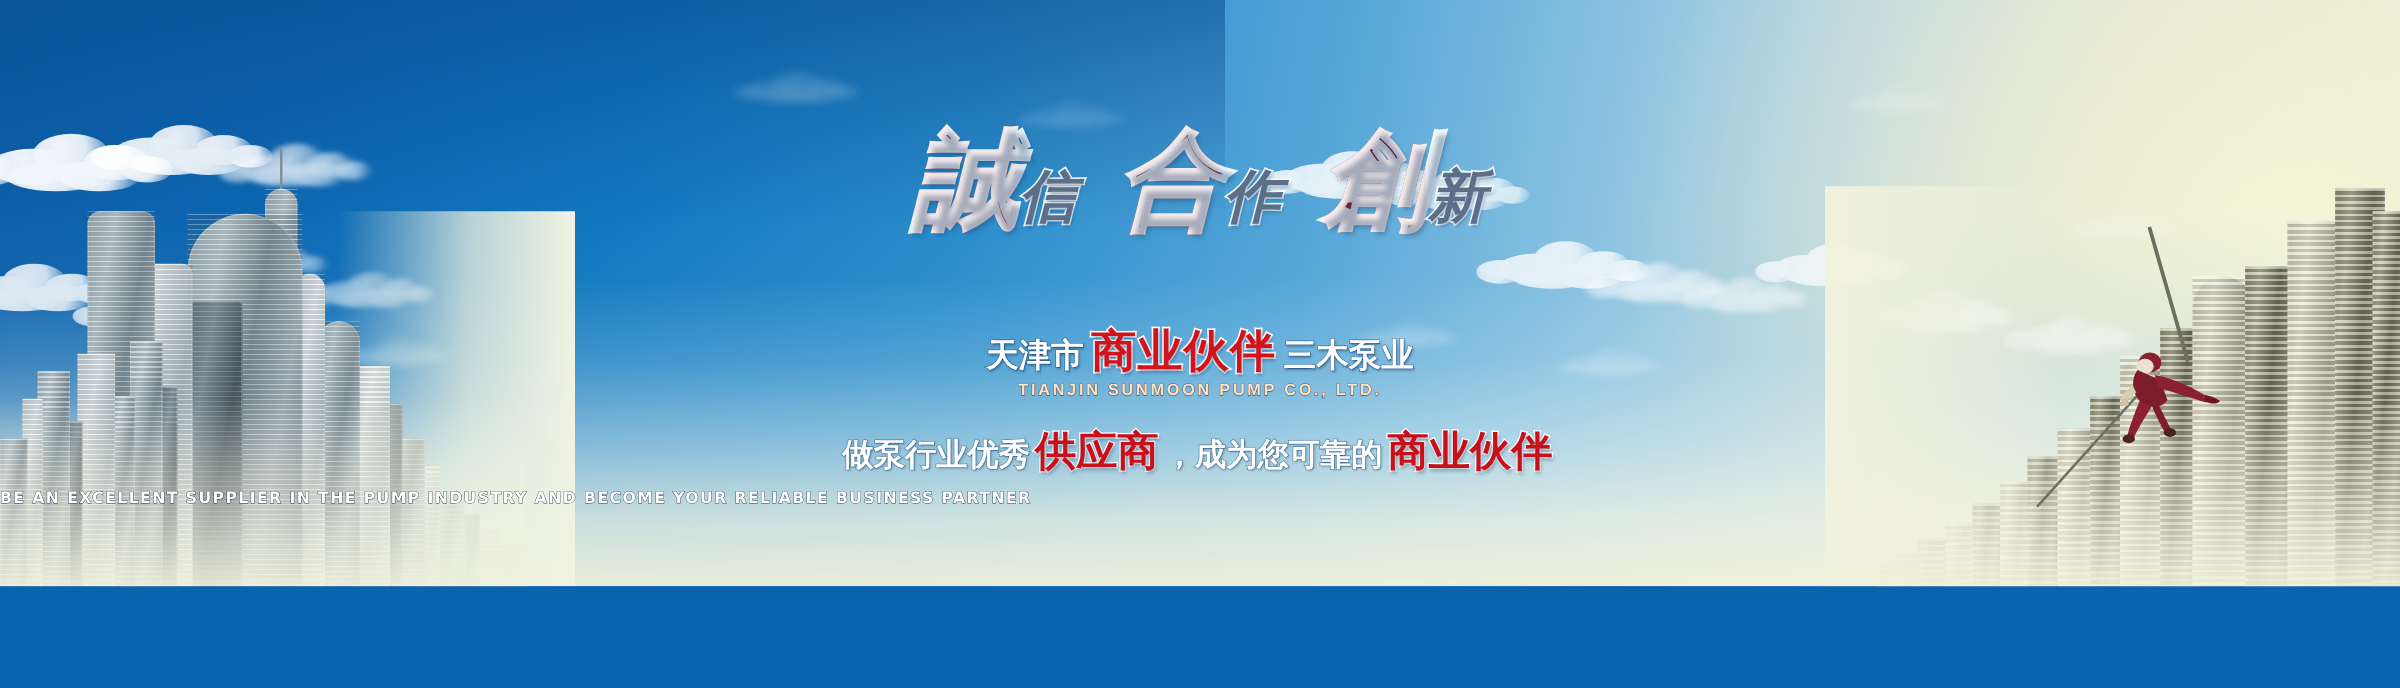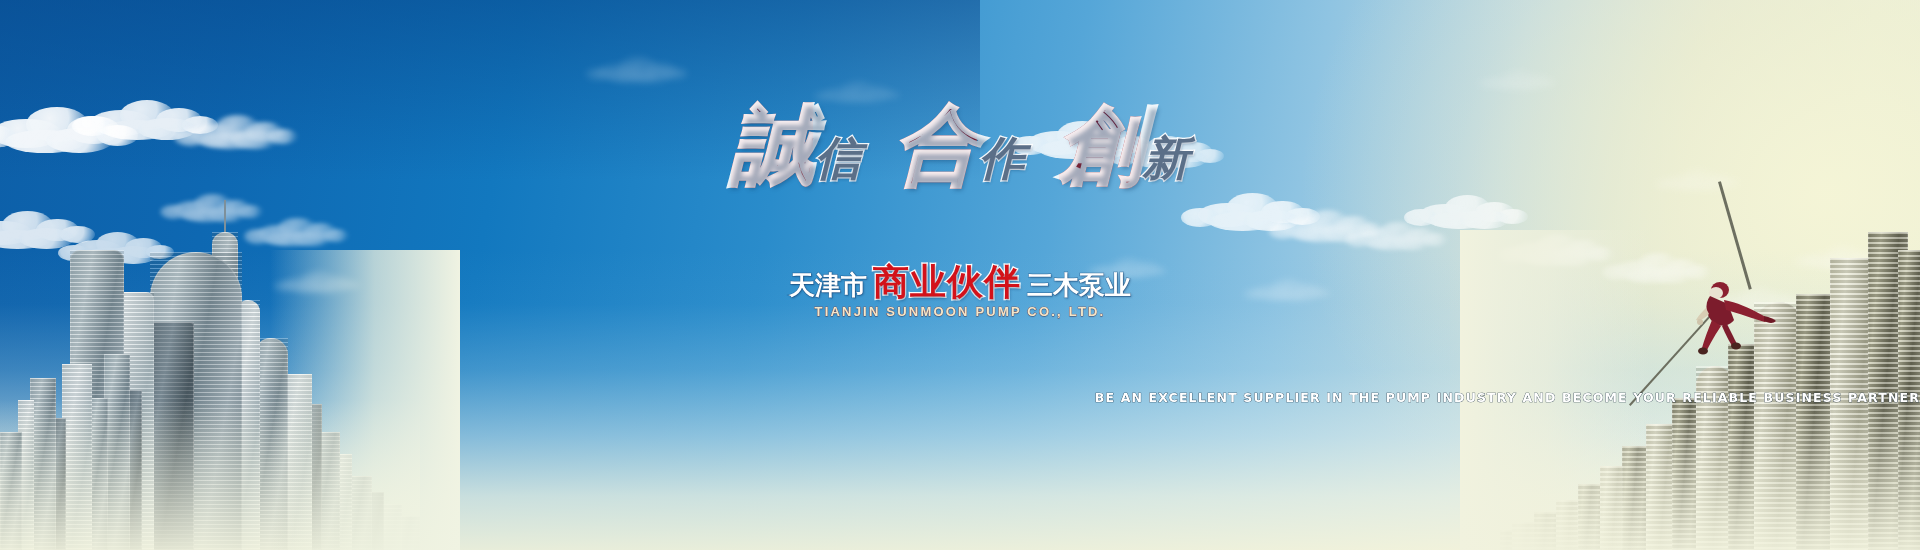--- a/index.html
+++ b/index.html
@@ -1,21 +1,21 @@
 <!DOCTYPE html>
 <html><head>
 <meta charset="utf-8">
 <style>
   * { margin:0; padding:0; box-sizing:border-box; }
   html,body { width:1920px; height:550px; overflow:hidden; background:#0b63ae; }
   body { font-family:"Liberation Sans", sans-serif; }
 
   #banner {
     position:relative;
-    width:1920px; height:550px;
+    width:1920px; height:469px;
     overflow:hidden;
   }
 
   
   .sky-base{
     position:absolute; inset:0;
     background:
       linear-gradient(100deg,
         #0d5fa8 0%,
         #0e68b2 12%,
@@ -218,21 +218,21 @@
     font-size:33px; font-weight:700;
     font-family:"DejaVu Sans", sans-serif;
     color:#c7101a;
     -webkit-text-stroke:2px #ffffff;
     paint-order:stroke fill;
     text-shadow:1px 2px 3px rgba(10,45,90,0.35);
     margin:0 4px;
   }
   .slogan-en{
     position:absolute; left:0; right:0; top:390px;
-    text-align:right;
+    text-align:left;
     font-size:12.5px; font-weight:700; letter-spacing:1.15px;
     font-family:"DejaVu Sans", sans-serif;
     color:#ffffff;
     -webkit-text-stroke:0.7px rgba(20,40,60,0.9);
     paint-order:stroke fill;
     white-space:nowrap;
   }
 </style>
 </head>
 <body>
@@ -541,16 +541,17 @@
 
   <div class="calligraphy">
     <span class="cal-big">誠</span><span class="cal-sm">信</span><span class="cal-gap"></span><span class="cal-big">合</span><span class="cal-sm">作</span><span class="cal-gap"></span><span class="cal-big">創</span><span class="cal-sm">新</span>
   </div>
 
   <div class="company">
     <div class="co-cn"><span class="co-city">天津市</span><span class="co-brand">商业伙伴</span><span class="co-ltd">三木泵业</span></div>
     <div class="co-en">TIANJIN SUNMOON PUMP CO., LTD.</div>
   </div>
 
+  <div class="slogan"><span class="sl-white">做泵行业优秀</span><span class="sl-red">供应商</span><span class="sl-white">，成为您可靠的</span><span class="sl-red">商业伙伴</span></div>
 
   <div class="slogan-en">BE AN EXCELLENT SUPPLIER IN THE PUMP INDUSTRY AND BECOME YOUR RELIABLE BUSINESS PARTNER</div>
 
 </div>
 
 </body></html>

